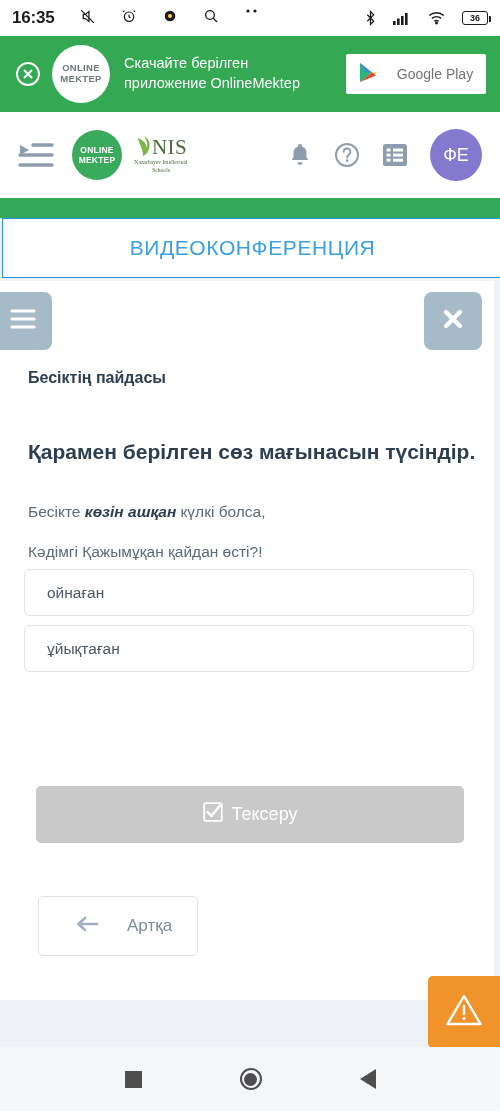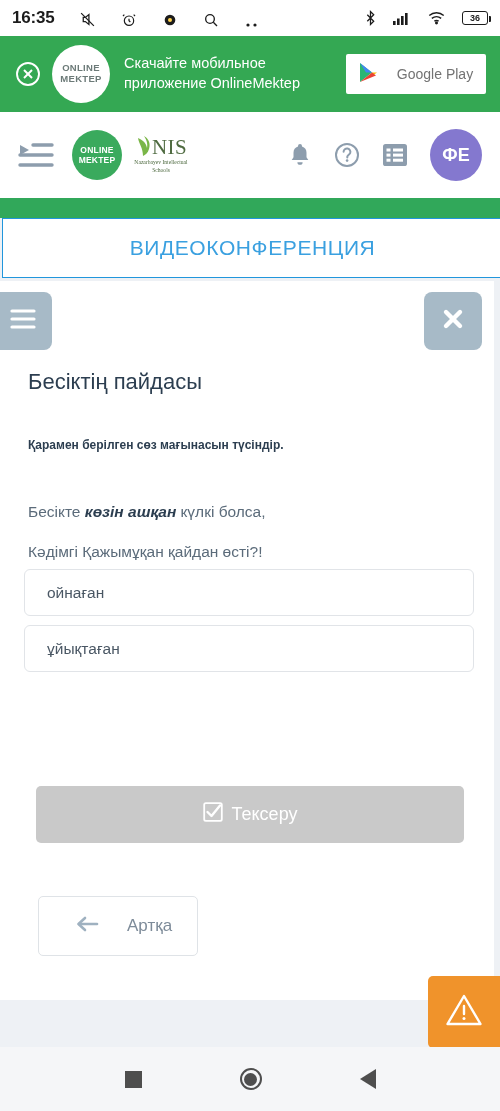--- a/index.html
+++ b/index.html
@@ -10,21 +10,21 @@
     overflow: hidden;
   }
   #screen { position: relative; width: 500px; height: 1111px; background: #eef1f5; }
 
   
   .statusbar {
     position: absolute; top: 0; left: 0; width: 500px; height: 36px;
     background: #ffffff; display: flex; align-items: center;
     padding: 0 12px; color: #1c1c1c;
   }
-  .sb-left { display: flex; align-items: flex-end; gap: 25px; }
+  .sb-left { display: flex; align-items: flex-start; gap: 25px; }
   .sb-time { font-size: 17px; font-weight: 700; letter-spacing: -0.2px; }
   .sb-right { margin-left: auto; display: flex; align-items: center; gap: 17px; }
   .sb-ico { display: inline-flex; align-items: center; justify-content: center; }
   .battery {
     position: relative; width: 26px; height: 14px; border: 1.6px solid #1c1c1c;
     border-radius: 3px; display: flex; align-items: center; justify-content: center;
   }
   .battery::after {
     content: ""; position: absolute; right: -4px; top: 4px;
     width: 2.5px; height: 6px; background: #1c1c1c; border-radius: 0 1px 1px 0;
@@ -67,21 +67,21 @@
   }
   .nis { display: flex; flex-direction: column; align-items: center; width: 66px; }
   .nis-top { display: flex; align-items: flex-end; gap: 1px; }
   .nis-word { font-family: "Liberation Serif", serif; font-size: 21px; color: #4f6b41; line-height: 0.95; letter-spacing: 0.4px; }
   .nis-sub { font-family: "Liberation Serif", serif; font-size: 5.6px; color: #4f6b41; line-height: 1.35; text-align: center; margin-top: 2px; }
   .nav-icons { margin-left: auto; display: flex; align-items: center; gap: 22px; }
   .nav-ico { cursor: pointer; display: flex; align-items: center; justify-content: center; }
   .avatar {
     width: 52px; height: 52px; border-radius: 50%; background: #8478cf;
     display: flex; align-items: center; justify-content: center;
-    color: #ffffff; font-size: 18px; font-weight: 700; cursor: pointer;
+    color: #ffffff; font-size: 18px; font-weight: 400; cursor: pointer;
   }
 
   
   .greenstrip { position: absolute; top: 198px; left: 0; width: 500px; height: 20px; background: #31a85a; }
 
   
   .vc-card {
     position: absolute; top: 218px; left: 2px; width: 500px; height: 60px;
     background: #ffffff; border: 1px solid #2196dc; border-right: none;
     display: flex; align-items: center; justify-content: center;
@@ -96,25 +96,25 @@
   .btn-square {
     position: absolute; width: 58px; height: 58px; border-radius: 8px;
     background: #a7bac7; display: flex; align-items: center; justify-content: center;
     cursor: pointer;
   }
   .btn-menu { top: 11px; left: -6px; border-radius: 0 8px 8px 0; }
   .btn-close { top: 11px; right: 12px; }
 
   .q-title {
     position: absolute; top: 88px; left: 28px; right: 28px;
-    font-size: 22px; color: #2c3e50; font-weight: 400;
+    font-size: 16px; color: #2c3e50; font-weight: 700;
   }
   .q-prompt {
     position: absolute; top: 155px; left: 28px; right: 12px;
-    font-size: 12px; line-height: 1.5; font-weight: 700; color: #2c3e50;
+    font-size: 21px; line-height: 1.5; font-weight: 700; color: #2c3e50;
   }
   .q-line1 {
     position: absolute; top: 222px; left: 28px; right: 28px;
     font-size: 15.5px; color: #5b6b7a;
   }
   .q-line1 b { font-weight: 700; font-style: italic; color: #2c3e50; }
   .q-line2 {
     position: absolute; top: 262px; left: 28px; right: 28px;
     font-size: 15.5px; color: #5b6b7a;
   }
@@ -237,21 +237,21 @@
         <circle cx="14" cy="14" r="11"></circle>
           <line x1="10" y1="10" x2="18" y2="18"></line>
           <line x1="18" y1="10" x2="10" y2="18"></line>
       </svg>
     </span>
     <span class="promo-logo">
       <span>ONLINE</span>
       <span>MEKTEP</span>
     </span>
     <div class="promo-text">
-      <div>Скачайте мобильное</div>
+      <div>Скачайте берілген</div>
       <div>приложение OnlineMektep</div>
     </div>
     <div class="gplay">
       <span>
         <svg width="19" height="21" viewBox="0 0 19 21">
           <polygon points="1,1 13,10.5 1,20" fill="#2bb673"></polygon>
           <polygon points="1,1 13,10.5 7,10.5" fill="#4285f4"></polygon>
           <polygon points="13,10.5 18,10.5 13,14" fill="#fbbc05"></polygon>
           <polygon points="1,20 13,10.5 17,13.5" fill="#ea4335"></polygon>
         </svg>

